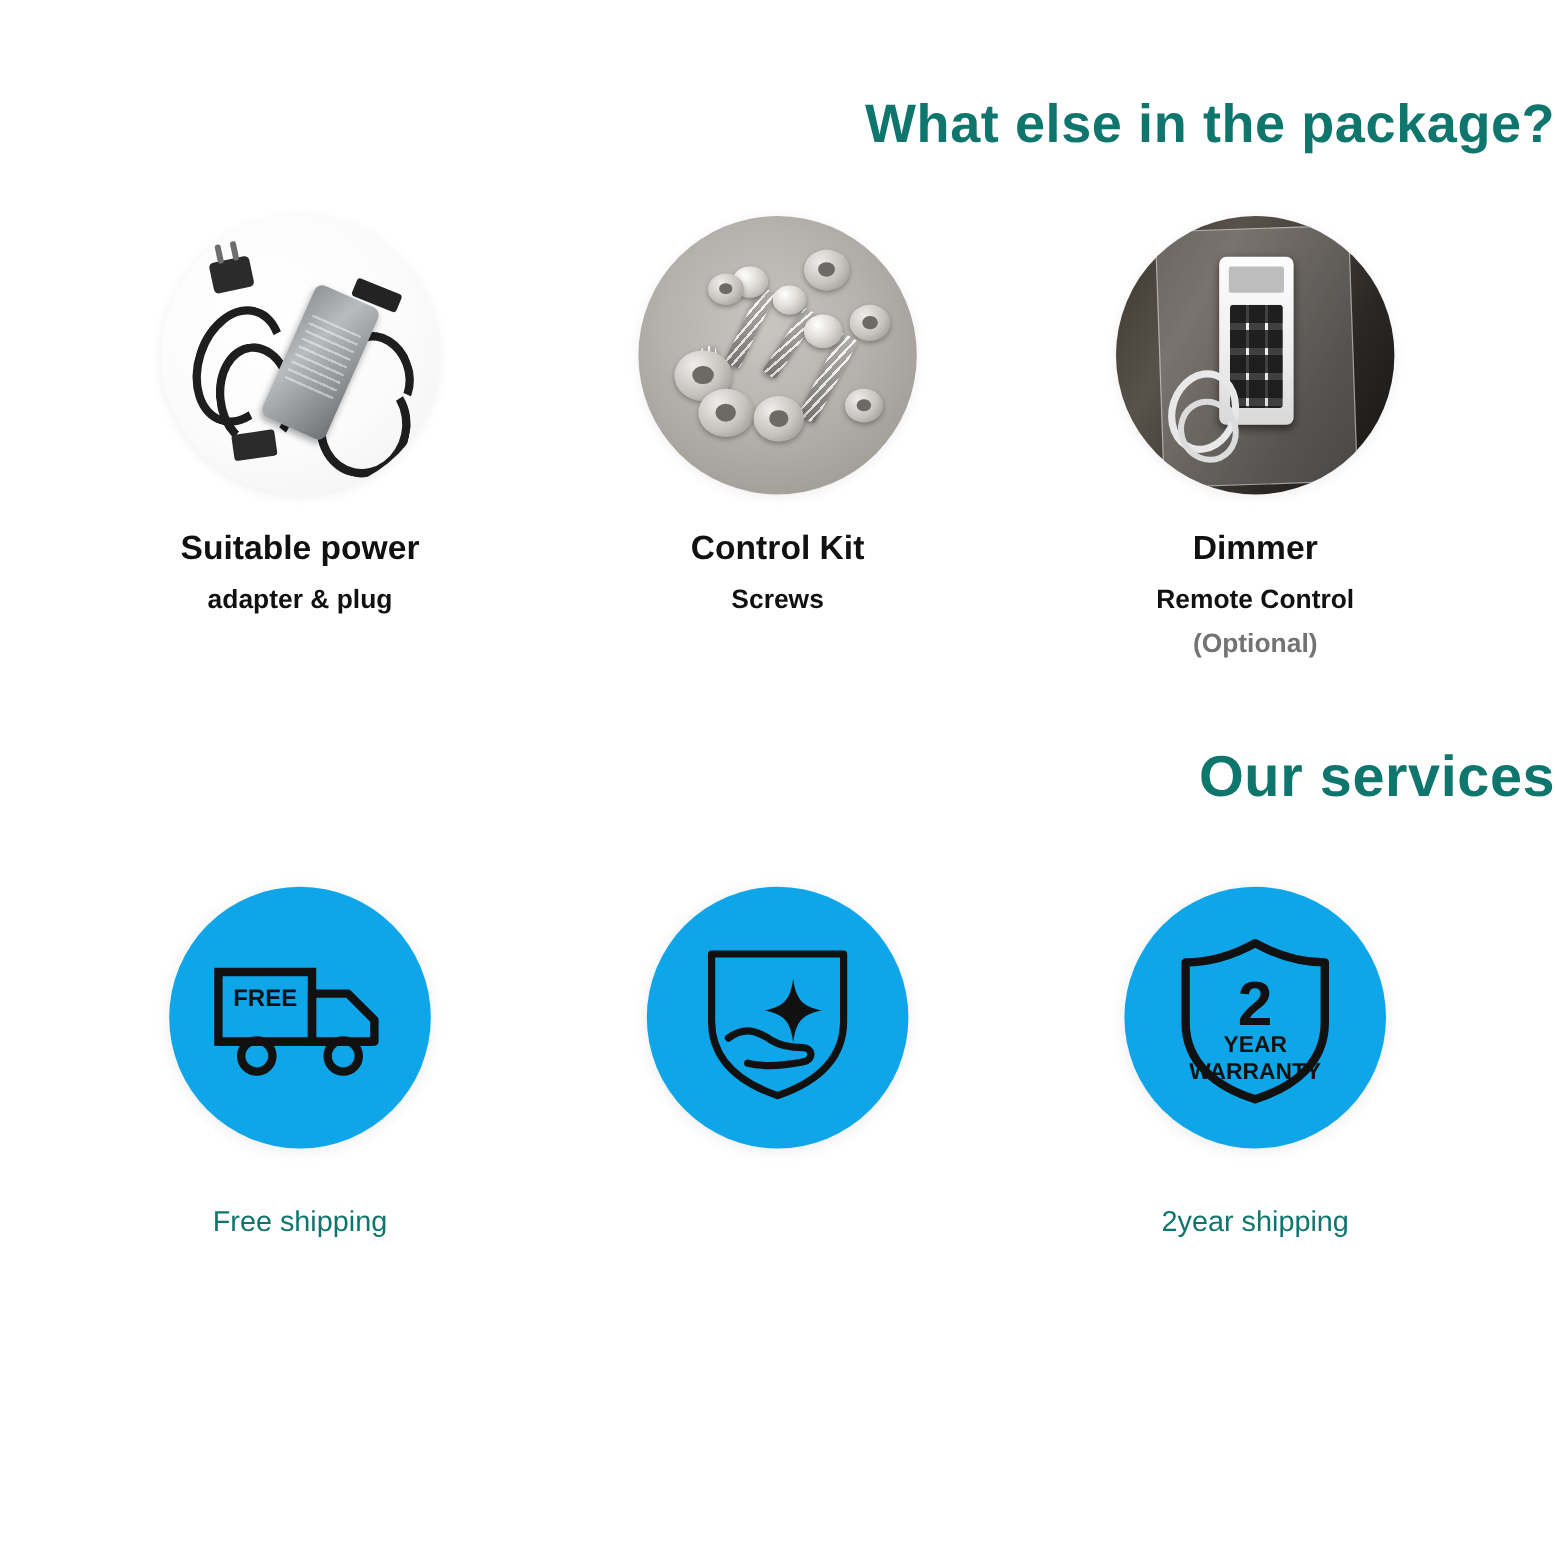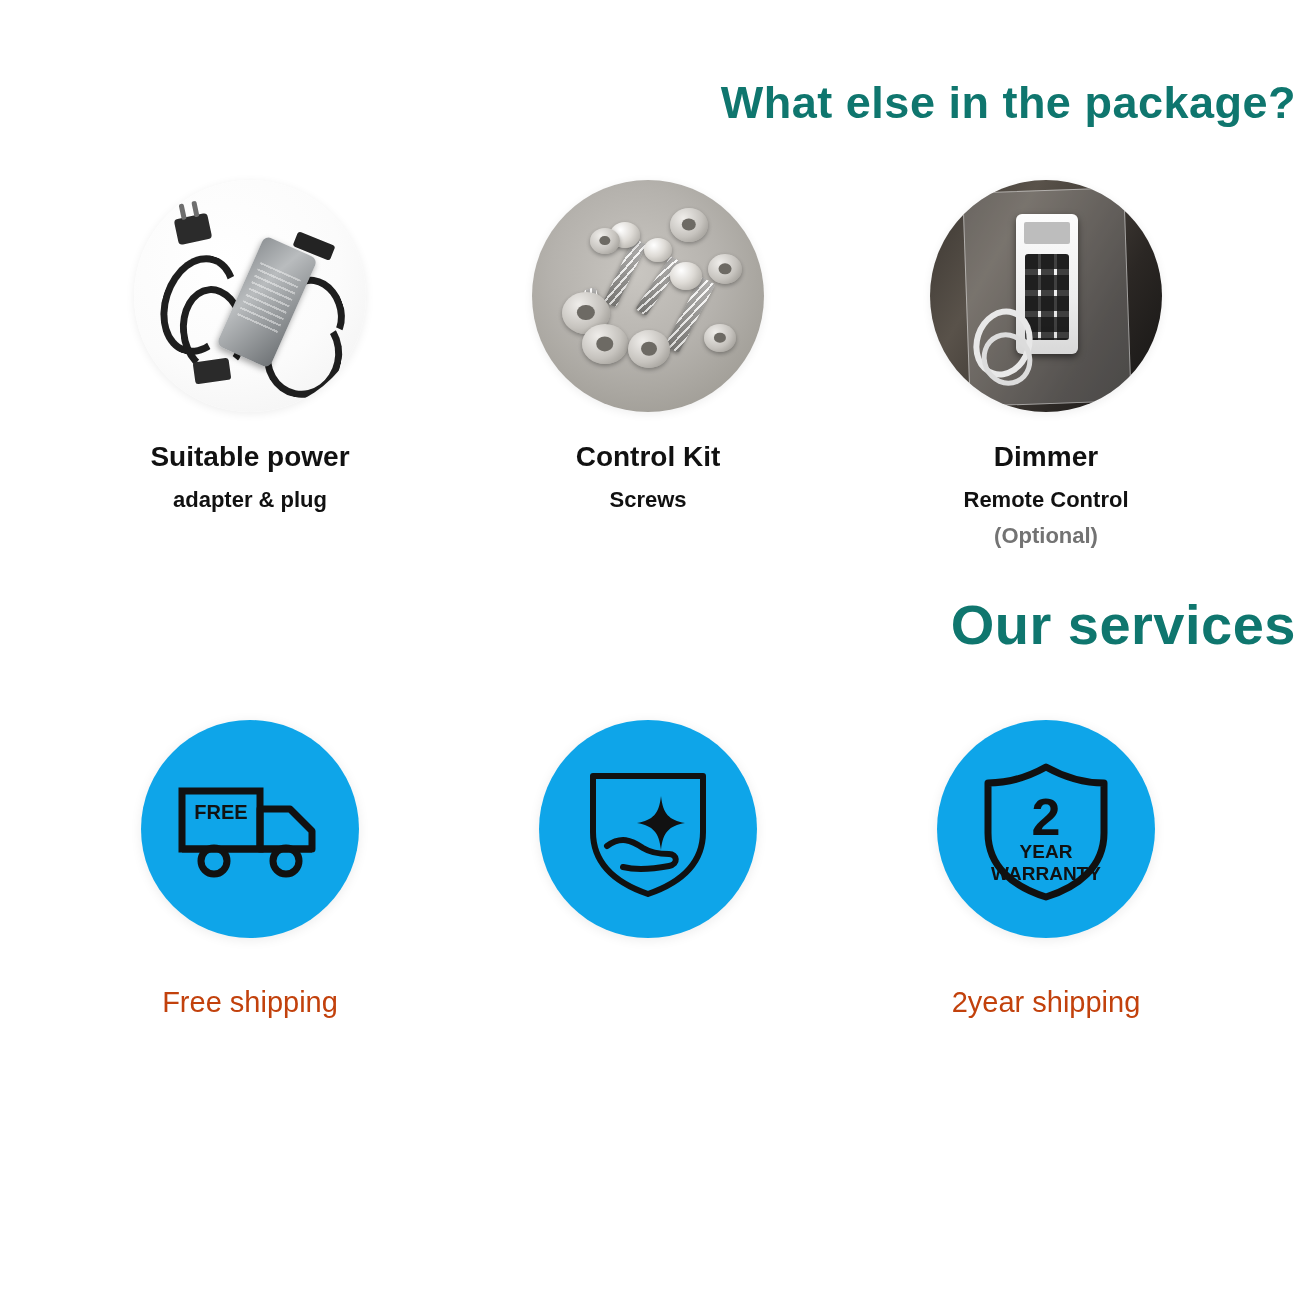--- a/index.html
+++ b/index.html
@@ -28,22 +28,22 @@
     font-weight: 700;
     color: #0f766e;
     letter-spacing: 0.5px;
   }
   #package-heading {
     font-size: 45px;
     margin-top: 78px;
     line-height: 1.1;
   }
   #services-heading {
-    font-size: 56px;
-    margin-top: 44px;
+    font-size: 48px;
+    margin-top: 72px;
     line-height: 1.1;
   }
 
   
   .row3 {
     display: flex;
     justify-content: space-between;
     padding: 0 100px;
     box-sizing: border-box;
   }
@@ -264,22 +264,22 @@
     width: 218px;
     height: 218px;
     border-radius: 50%;
     background: #0ea5e9;
     box-shadow: 0 2px 12px rgba(0,0,0,0.08);
     display: flex;
     align-items: center;
     justify-content: center;
   }
   .svc-label {
-    font-size: 29px;
-    color: #c2410c;
+    font-size: 24px;
+    color: #0f766e;
     margin-top: 48px;
     text-align: center;
     font-weight: 400;
   }
 </style>
 </head>
 <body>
 
 <div class="page">
 

